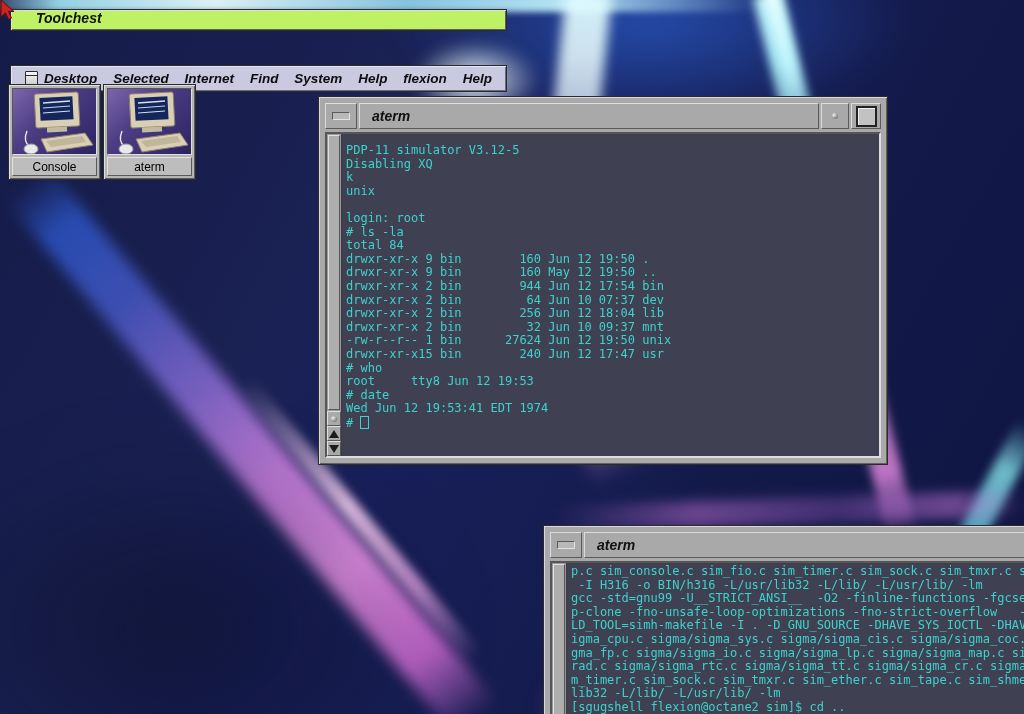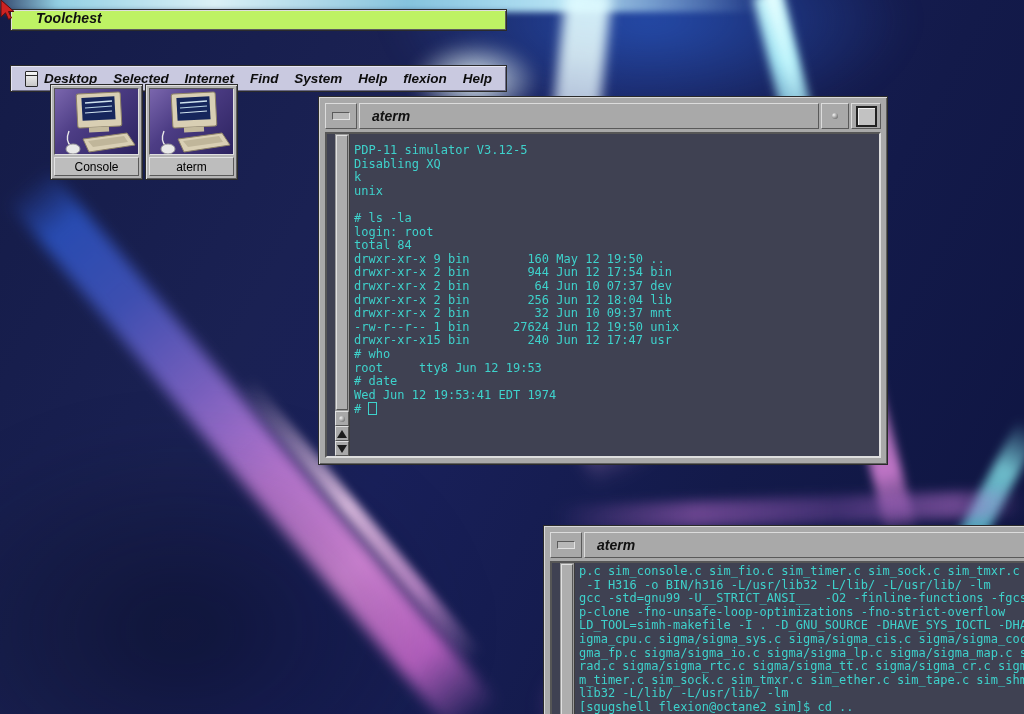--- a/index.html
+++ b/index.html
@@ -48,21 +48,21 @@
     display:flex;align-items:center;justify-content:center;}
   .tb-min{width:32px;}
   .tb-min .glyph{width:16px;height:6px;background:#b8b8b8;border:1px solid;border-color:#5a5a5a #e2e2e2 #e2e2e2 #5a5a5a;}
   .tb-title{flex:1;justify-content:flex-start;padding-left:12px;
     font:italic bold 14px "Liberation Sans",sans-serif;color:#111;}
   .tb-dot{width:28px;}
   .tb-dot .glyph{width:6px;height:6px;border-radius:50%;background:radial-gradient(circle at 30% 30%,#f2f2f2,#4d4d4d);}
   .tb-max{width:30px;}
   .tb-max .glyph{width:17px;height:17px;background:#c2c2c2;border:2px solid #222;box-shadow:inset 1px 1px 0 #eee;}
   .client{flex:1;box-sizing:border-box;border:2px solid;border-color:#565656 #dedede #dedede #565656;
-    background:rgba(7,10,36,.66);display:flex;overflow:hidden;position:relative;padding-left:8px;}
+    background:rgba(7,10,36,.66);display:flex;overflow:hidden;position:relative;}
   
   .sb{width:14px;flex:0 0 auto;background:#9a9a9a;border-right:1px solid #3c3c3c;
     display:flex;flex-direction:column;position:relative;}
   .sb-thumb{flex:1;margin:1px;background:#aeaeae;border:1px solid;border-color:#e0e0e0 #565656 #565656 #e0e0e0;}
   .sb-btn{flex:0 0 15px;background:#a9a9a9;border:1px solid;border-color:#e0e0e0 #565656 #565656 #e0e0e0;
     display:flex;align-items:center;justify-content:center;box-sizing:border-box;}
   .sb-dimple{width:6px;height:6px;border-radius:50%;background:radial-gradient(circle at 30% 30%,#f0f0f0,#555);}
   .arr-up{width:0;height:0;border-left:5px solid transparent;border-right:5px solid transparent;border-bottom:8px solid #1c1c1c;}
   .arr-down{width:0;height:0;border-left:5px solid transparent;border-right:5px solid transparent;border-top:8px solid #1c1c1c;}
   
@@ -80,21 +80,21 @@
     background:#c9c9e0;border:1px solid #2b2b2b;box-shadow:inset 1px 1px 0 #e6e6f4,inset -1px -1px 0 #6a6a85;
     display:flex;align-items:center;justify-content:flex-end;padding:0 14px;margin-top:32px;}
   .tc-item{font:italic bold 13.5px "Liberation Sans",sans-serif;color:#0d0d0d;white-space:nowrap;cursor:default;}
   #tcIcon{width:11px;height:14px;background:linear-gradient(#f6f6f6,#c8c8c8);
     border:1px solid #2a2a2a;border-radius:1px;position:relative;flex:0 0 auto;margin-right:6px;}
   #tcIcon::after{content:"";position:absolute;left:0;right:0;top:3px;height:1px;background:#2a2a2a;}
 
   
   .desk-icon{position:absolute;width:93px;height:96px;box-sizing:border-box;background:#b5b5b5;
     border:1px solid #2b2b2b;box-shadow:inset 1px 1px 0 #e0e0e0,inset -1px -1px 0 #5e5e5e;
-    padding:3px;display:flex;flex-direction:column;margin-left:42px;}
+    padding:3px;display:flex;flex-direction:column;}
   .di-art{flex:1;border:1px solid;border-color:#565656 #dedede #dedede #565656;
     background:linear-gradient(135deg,#7a66ad 0%,#4d3d85 40%,#2c2360 100%);position:relative;overflow:hidden;}
   .di-label{flex:0 0 17px;margin-top:2px;background:#bdbdbd;border:1px solid;border-color:#e2e2e2 #5a5a5a #5a5a5a #e2e2e2;
     display:flex;align-items:center;justify-content:center;
     font:12px "Liberation Sans",sans-serif;color:#000;}
   #iconConsole{left:8px;top:84px;}
   #iconAterm{left:103px;top:84px;}
 
   
   #term1{left:318px;top:96px;width:570px;height:369px;z-index:2;}
@@ -199,23 +199,24 @@
           <span class="arr-down"></span>
         </div>
     </div>
     <div class="term-text">
       <div>
           <div class="term-line">PDP-11 simulator V3.12-5</div>
           <div class="term-line">Disabling XQ</div>
           <div class="term-line">k</div>
           <div class="term-line">unix</div>
           <div class="term-line"></div>
+          <div class="term-line">login: root</div>
           <div class="term-line"># ls -la</div>
-          <div class="term-line">login: root</div>
           <div class="term-line">total 84</div>
+          <div class="term-line">drwxr-xr-x 9 bin        160 Jun 12 19:50 .</div>
           <div class="term-line">drwxr-xr-x 9 bin        160 May 12 19:50 ..</div>
           <div class="term-line">drwxr-xr-x 2 bin        944 Jun 12 17:54 bin</div>
           <div class="term-line">drwxr-xr-x 2 bin         64 Jun 10 07:37 dev</div>
           <div class="term-line">drwxr-xr-x 2 bin        256 Jun 12 18:04 lib</div>
           <div class="term-line">drwxr-xr-x 2 bin         32 Jun 10 09:37 mnt</div>
           <div class="term-line">-rw-r--r-- 1 bin      27624 Jun 12 19:50 unix</div>
           <div class="term-line">drwxr-xr-x15 bin        240 Jun 12 17:47 usr</div>
           <div class="term-line"># who</div>
           <div class="term-line">root     tty8 Jun 12 19:53</div>
           <div class="term-line"># date</div>

